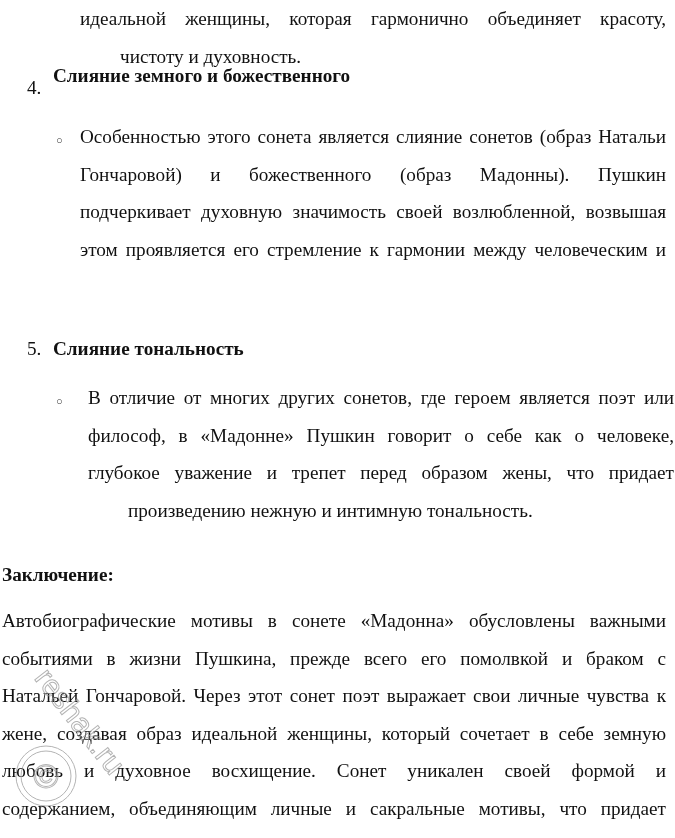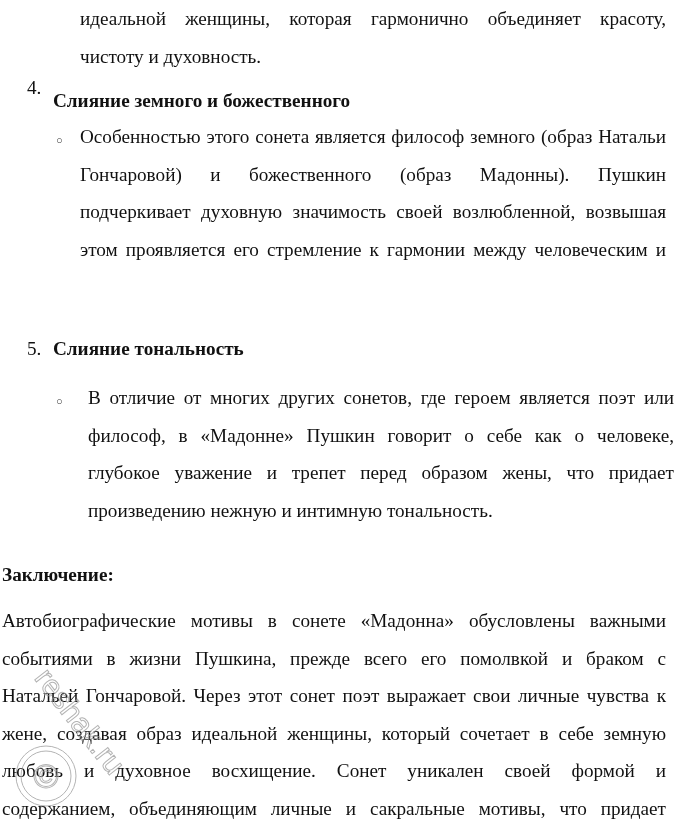--- a/index.html
+++ b/index.html
@@ -31,20 +31,21 @@
   }
   .para .line {
     display: block;
     text-align: justify;
     text-align-last: justify;
     white-space: nowrap;
     height: 37.5px;
   }
   .para .line.last {
     text-align-last: left;
+    margin-left: 40px;
   }
   .heading-num {
     position: absolute;
     font-weight: normal;
   }
   .heading-text {
     position: absolute;
     font-weight: bold;
   }
   .bullet {
@@ -65,25 +66,25 @@
 <body>
 
 <div class="page">
 
   <div class="para" style="left:80px; top:0px; width:586px;">
     <span class="line">идеальной женщины, которая гармонично объединяет красоту,</span>
     <span class="line last">чистоту и духовность.</span>
   </div>
 
   <span class="heading-num" style="left:27px; top:77px;">4.</span>
-  <span class="heading-text" style="left:53px; top:90px;">Слияние земного и божественного</span>
+  <span class="heading-text" style="left:53px; top:65px;">Слияние земного и божественного</span>
 
   <span class="bullet" style="left:56px; top:134px;">○</span>
   <div class="para" style="left:80px; top:118px; width:586px;">
-    <span class="line">Особенностью этого сонета является философ земного (образ Натальи</span>
+    <span class="line">Особенностью этого сонета является слияние сонетов (образ Натальи</span>
     <span class="line">Гончаровой) и божественного (образ Мадонны). Пушкин</span>
     <span class="line">подчеркивает духовную значимость своей возлюбленной, возвышая</span>
     <span class="line">этом проявляется его стремление к гармонии между человеческим и</span>
   </div>
 
   <span class="heading-num" style="left:27px; top:338px;">5.</span>
   <span class="heading-text" style="left:53px; top:338px;">Слияние тональность</span>
 
   <span class="bullet" style="left:56px; top:395px;">○</span>
   <div class="para" style="left:88px; top:379px; width:586px;">

